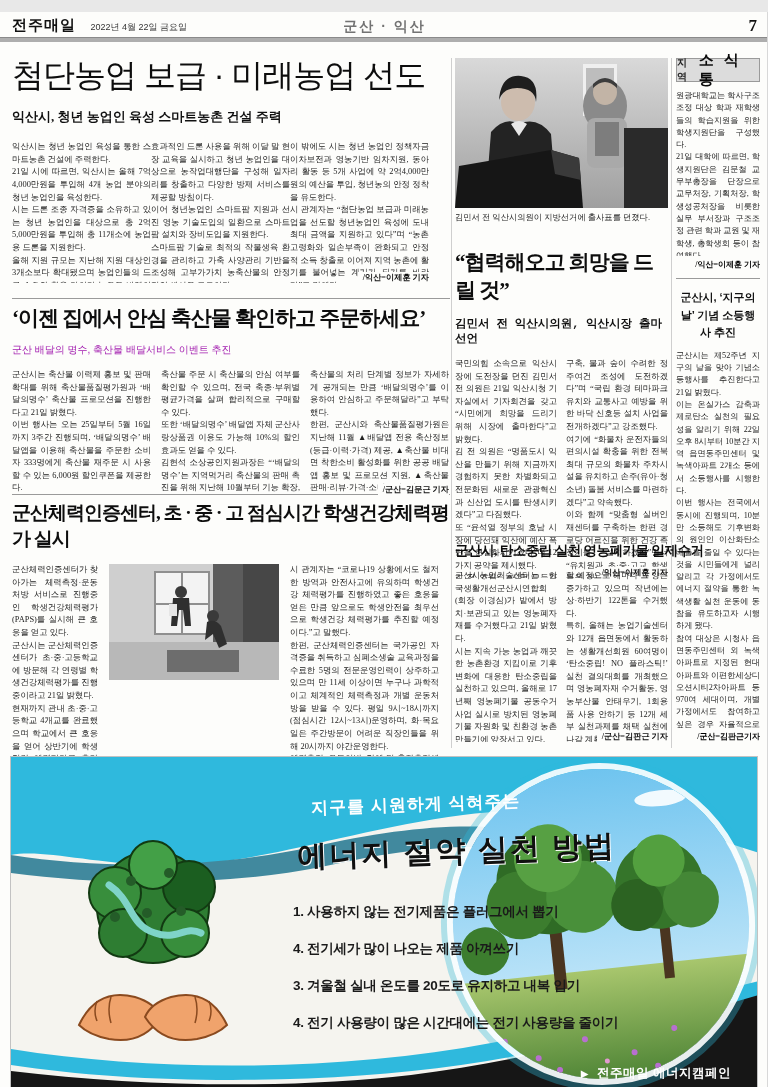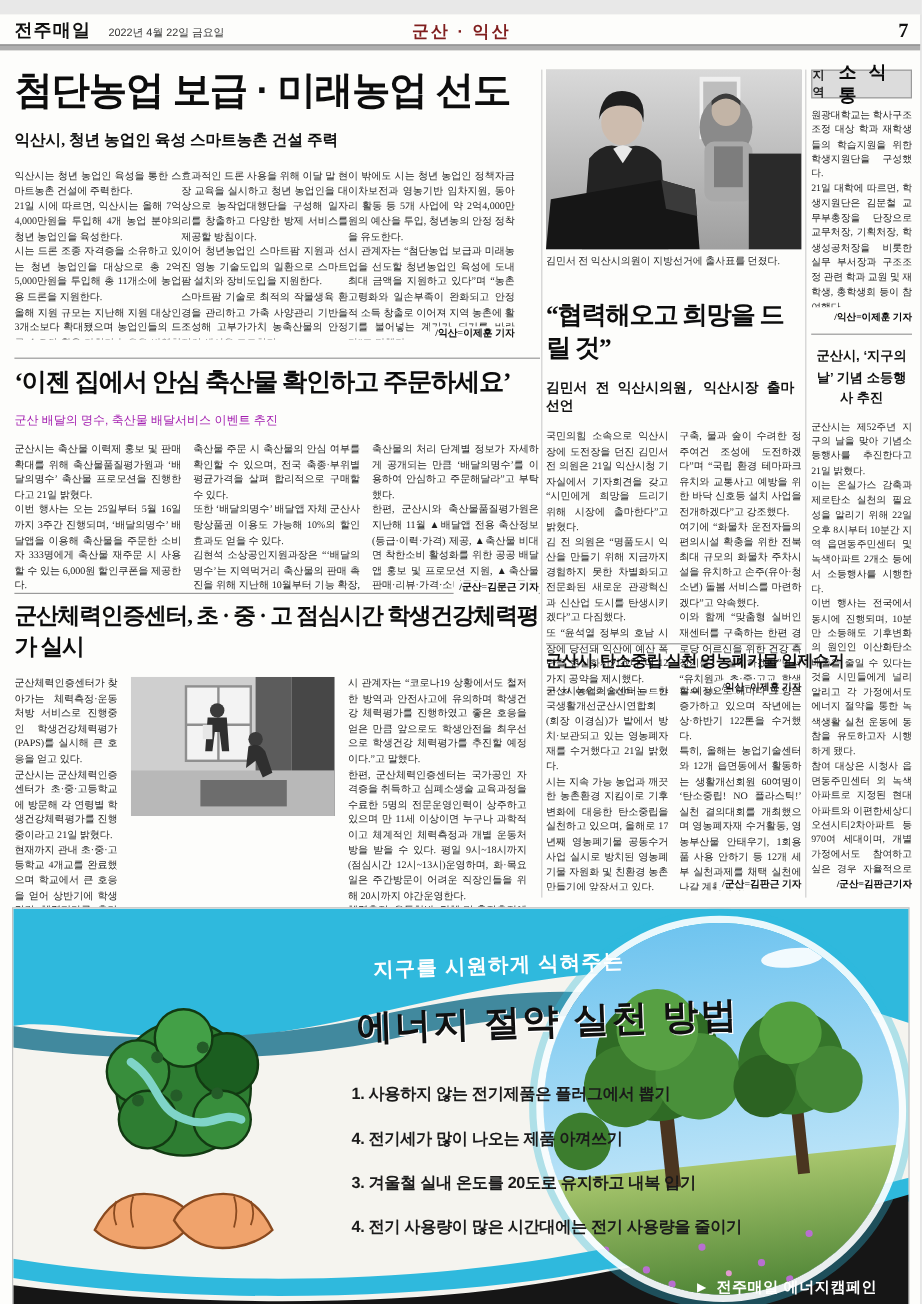--- a/index.html
+++ b/index.html
@@ -8,41 +8,41 @@
   #page {
     position:relative; width:768px; height:1087px; margin:12px auto;
     background:#fdfdfb; overflow:hidden;
     border-right:1px solid #d8d8d8; border-bottom:1px solid #d8d8d8;
   }
   
   .hdr { position:absolute; top:4px; left:12px; right:10px; height:20px; }
   .hdr .brand { font-size:15px; font-weight:900; letter-spacing:1px; color:#111; }
   .hdr .date  { font-size:9px; color:#333; margin-left:10px; }
   .hdr .section { position:absolute; left:0; right:0; text-align:center; top:2px;
-    font-size:14px; font-weight:900; letter-spacing:2px; color:#7f1d1d; }
+    font-size:14px; font-weight:900; letter-spacing:2px; color:#737373; }
   .hdr .pageno { position:absolute; right:0; top:0; font-size:17px; font-weight:700;
     font-family:"Liberation Serif","DejaVu Serif",serif; color:#111; }
   .hdr-rule { position:absolute; top:25px; left:0; right:0; height:5px;
     background:#aeaeae; border-top:1px solid #8a8a8a; }
 
   
   .serif { font-family:"Liberation Serif","DejaVu Serif",serif; }
   .bodytxt { font-family:"Liberation Serif","DejaVu Serif",serif;
     font-size:8.4px; line-height:1.5; color:#222; text-align:justify;
     white-space:pre-line; overflow:hidden; }
   .col { position:relative; overflow:hidden; }
   .byline { position:absolute; right:0; bottom:0; background:#fdfdfb;
     font-size:8.2px; font-weight:700; padding-left:5px; color:#111;
     font-family:"Liberation Serif","DejaVu Serif",serif; }
   .hrule { position:absolute; height:0; border-top:1px solid #9a9a9a; }
   .vrule { position:absolute; width:0; border-left:1px solid #cfcfcf; }
 
   
   #art1 { position:absolute; left:12px; top:46px; width:438px; }
-  #art1 .headline { font-size:32px; font-weight:700; color:#0d0d0d;
+  #art1 .headline { font-size:32px; font-weight:400; color:#0d0d0d;
     letter-spacing:-1px; line-height:1.1; }
   #art1 .subhead { margin-top:15px; font-size:13px; font-weight:700; color:#111; }
   #art1 .body { margin-top:15px; display:flex; height:142px; }
   #art1 .col { width:139px; flex:none; }
 
   
   #photo1 { position:absolute; left:455px; top:46px; width:213px; height:150px;
     overflow:hidden; background:#b9b9b9; }
   #photo1-cap { position:absolute; left:455px; top:200px; width:213px;
     font-size:8.3px; color:#222; }

